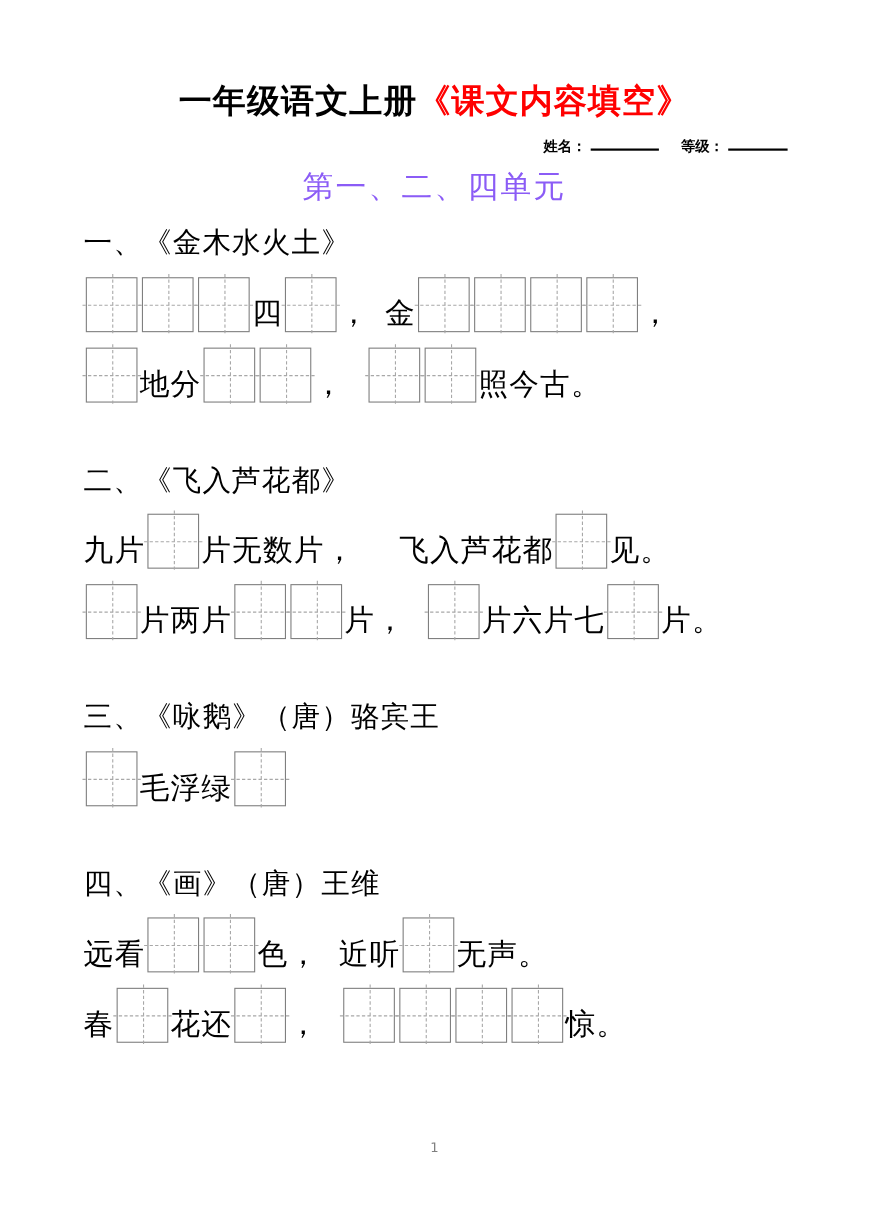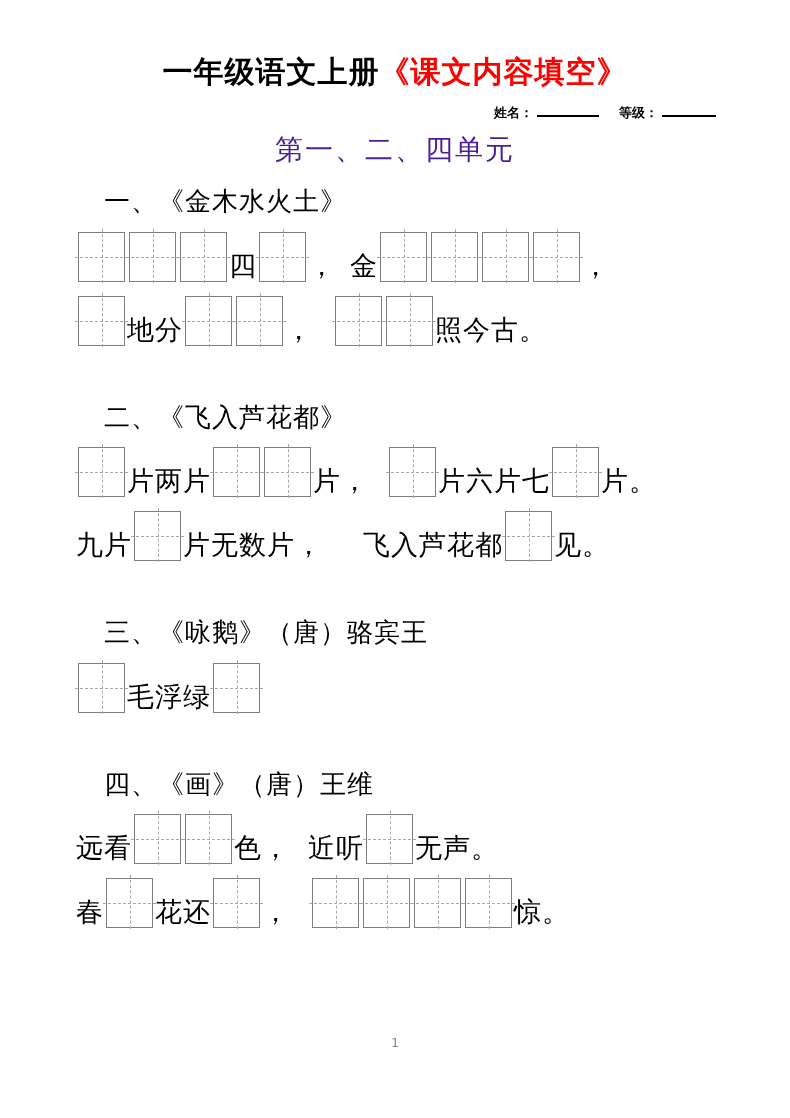--- a/index.html
+++ b/index.html
@@ -7,21 +7,21 @@
   .page {
     position:relative;
     width:790px; height:1118px;
     margin:0 auto;
     background:#ffffff;
     overflow:hidden;
     font-family:"DejaVu Serif","Liberation Serif",serif;
     color:#000;
   }
   .title {
-    padding-top:52px;
+    padding-top:72px;
     text-align:center;
     font-size:30px;
     font-weight:bold;
     letter-spacing:1px;
     white-space:nowrap;
   }
   .title .red { color:#FF0000; }
   .name-line {
     margin-top:10px;
     padding-right:74px;
@@ -37,31 +37,30 @@
     vertical-align:baseline;
   }
   .blank.name { width:62px; margin:0 4px; }
   .blank.grade { width:54px; margin-left:4px; }
   .name-line .sep { display:inline-block; width:16px; }
   .unit-heading {
     margin-top:9px;
     text-align:center;
     font-size:28px;
     letter-spacing:2px;
-    color:#4c1d95;
+    color:#8b5cf6;
   }
   .sections { padding-left:76px; padding-right:40px; }
   .section { margin-top:55px; }
   .section:first-child { margin-top:16px; }
   .section-heading {
     font-size:26px;
     letter-spacing:1px;
     line-height:1.25;
     white-space:nowrap;
-    margin-left:28px;
   }
   .row {
     margin-top:13px;
     display:flex;
     align-items:flex-end;
     height:51px;
     white-space:nowrap;
   }
   .txt {
     font-size:27px;
@@ -152,52 +151,52 @@
           <span class="boxes">
             <span class="box"></span>
             <span class="box"></span>
           </span>
           <span class="txt">照今古。</span>
         </div>
       </section>
       <section class="section">
         <div class="section-heading">二、《飞入芦花都》</div>
         <div class="row">
-          <span class="boxes">
-            <span class="box"></span>
-          </span>
-          <span class="txt">片两片</span>
-          <span class="boxes">
-            <span class="box"></span>
-            <span class="box"></span>
-          </span>
-          <span class="txt">片，</span>
-          <span class="gap" style="width: 18px;"></span>
-          <span class="boxes">
-            <span class="box"></span>
-          </span>
-          <span class="txt">片六片七</span>
-          <span class="boxes">
-            <span class="box"></span>
-          </span>
-          <span class="txt">片。</span>
-        </div>
-        <div class="row">
           <span class="txt">九片</span>
           <span class="boxes">
             <span class="box"></span>
           </span>
           <span class="txt">片无数片，</span>
           <span class="gap" style="width: 40px;"></span>
           <span class="txt">飞入芦花都</span>
           <span class="boxes">
             <span class="box"></span>
           </span>
           <span class="txt">见。</span>
         </div>
+        <div class="row">
+          <span class="boxes">
+            <span class="box"></span>
+          </span>
+          <span class="txt">片两片</span>
+          <span class="boxes">
+            <span class="box"></span>
+            <span class="box"></span>
+          </span>
+          <span class="txt">片，</span>
+          <span class="gap" style="width: 18px;"></span>
+          <span class="boxes">
+            <span class="box"></span>
+          </span>
+          <span class="txt">片六片七</span>
+          <span class="boxes">
+            <span class="box"></span>
+          </span>
+          <span class="txt">片。</span>
+        </div>
       </section>
       <section class="section">
         <div class="section-heading">三、《咏鹅》（唐）骆宾王</div>
         <div class="row">
           <span class="boxes">
             <span class="box"></span>
           </span>
           <span class="txt">毛浮绿</span>
           <span class="boxes">
             <span class="box"></span>

